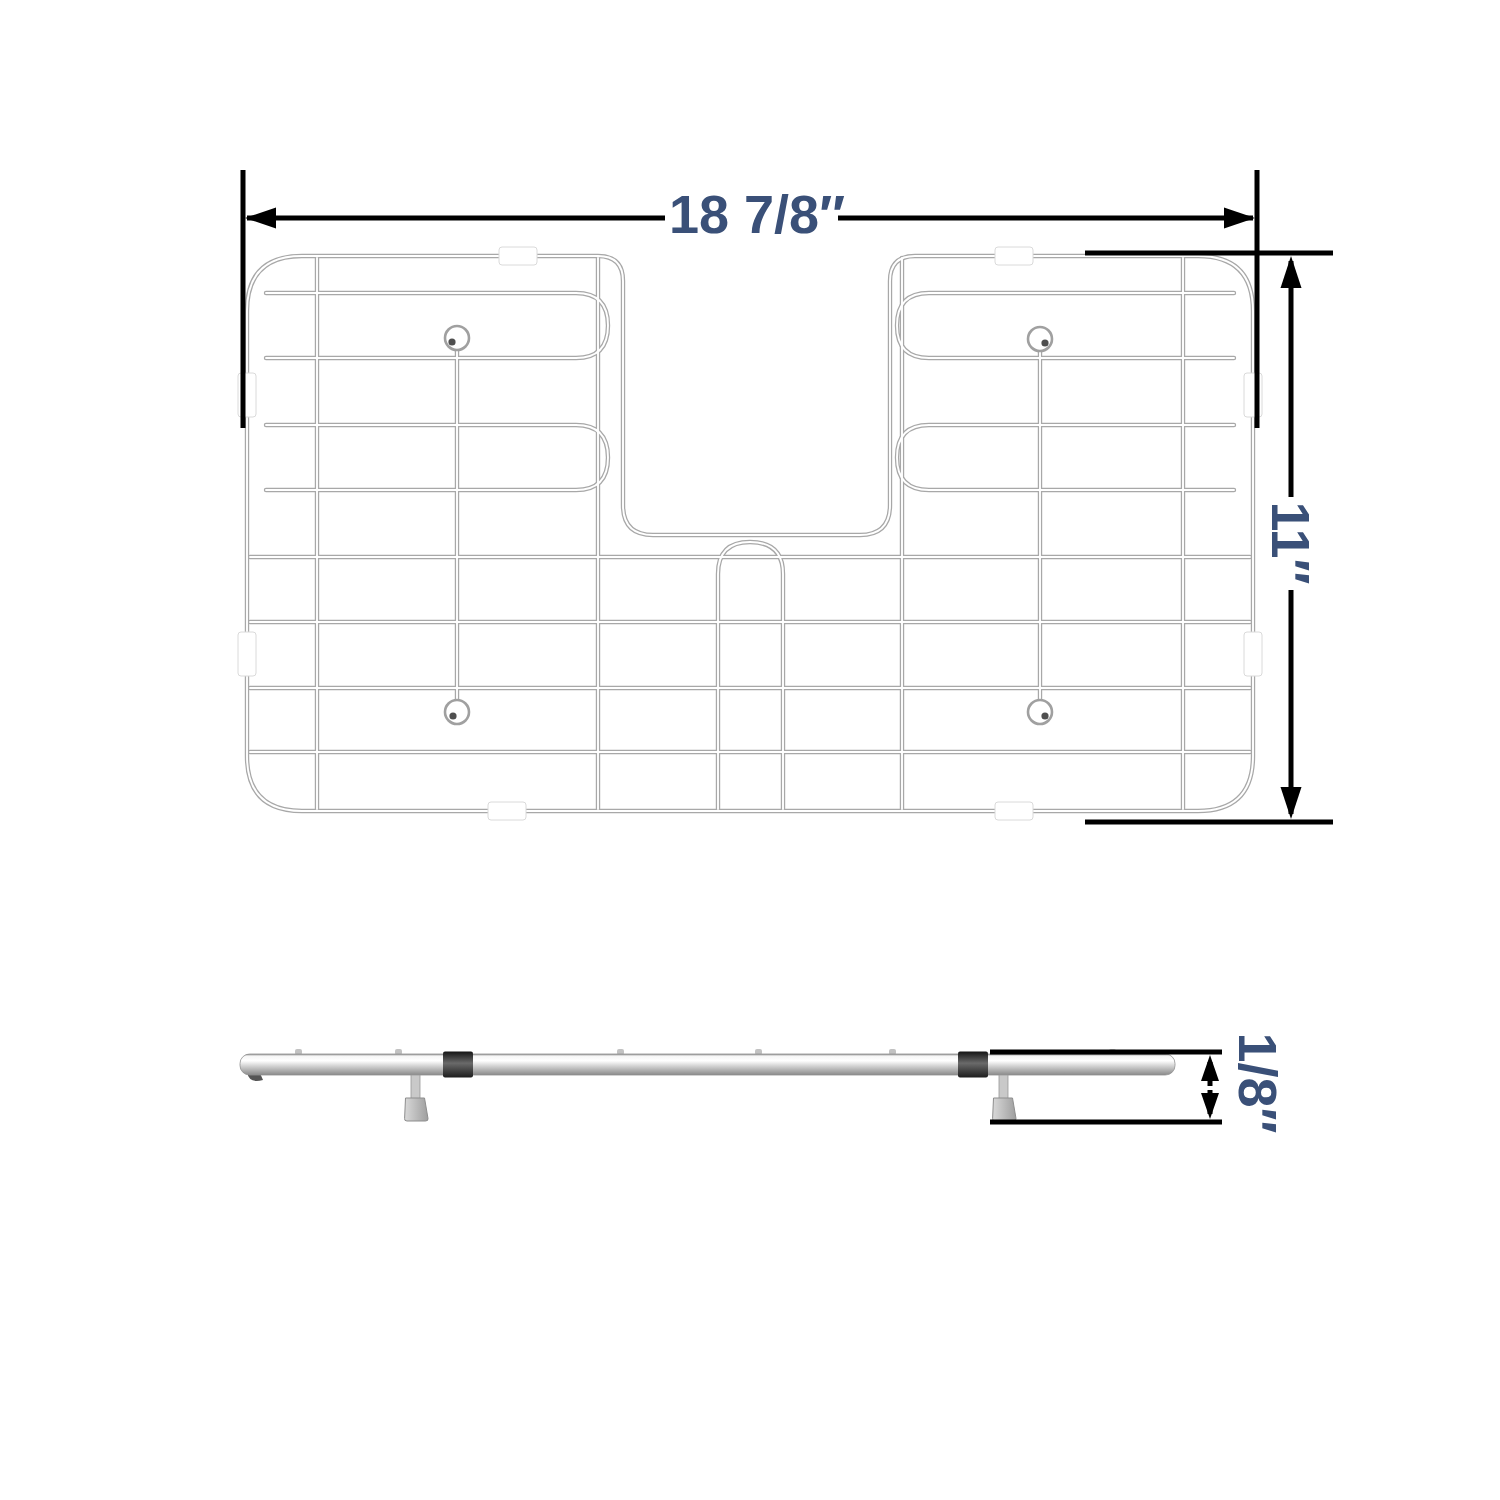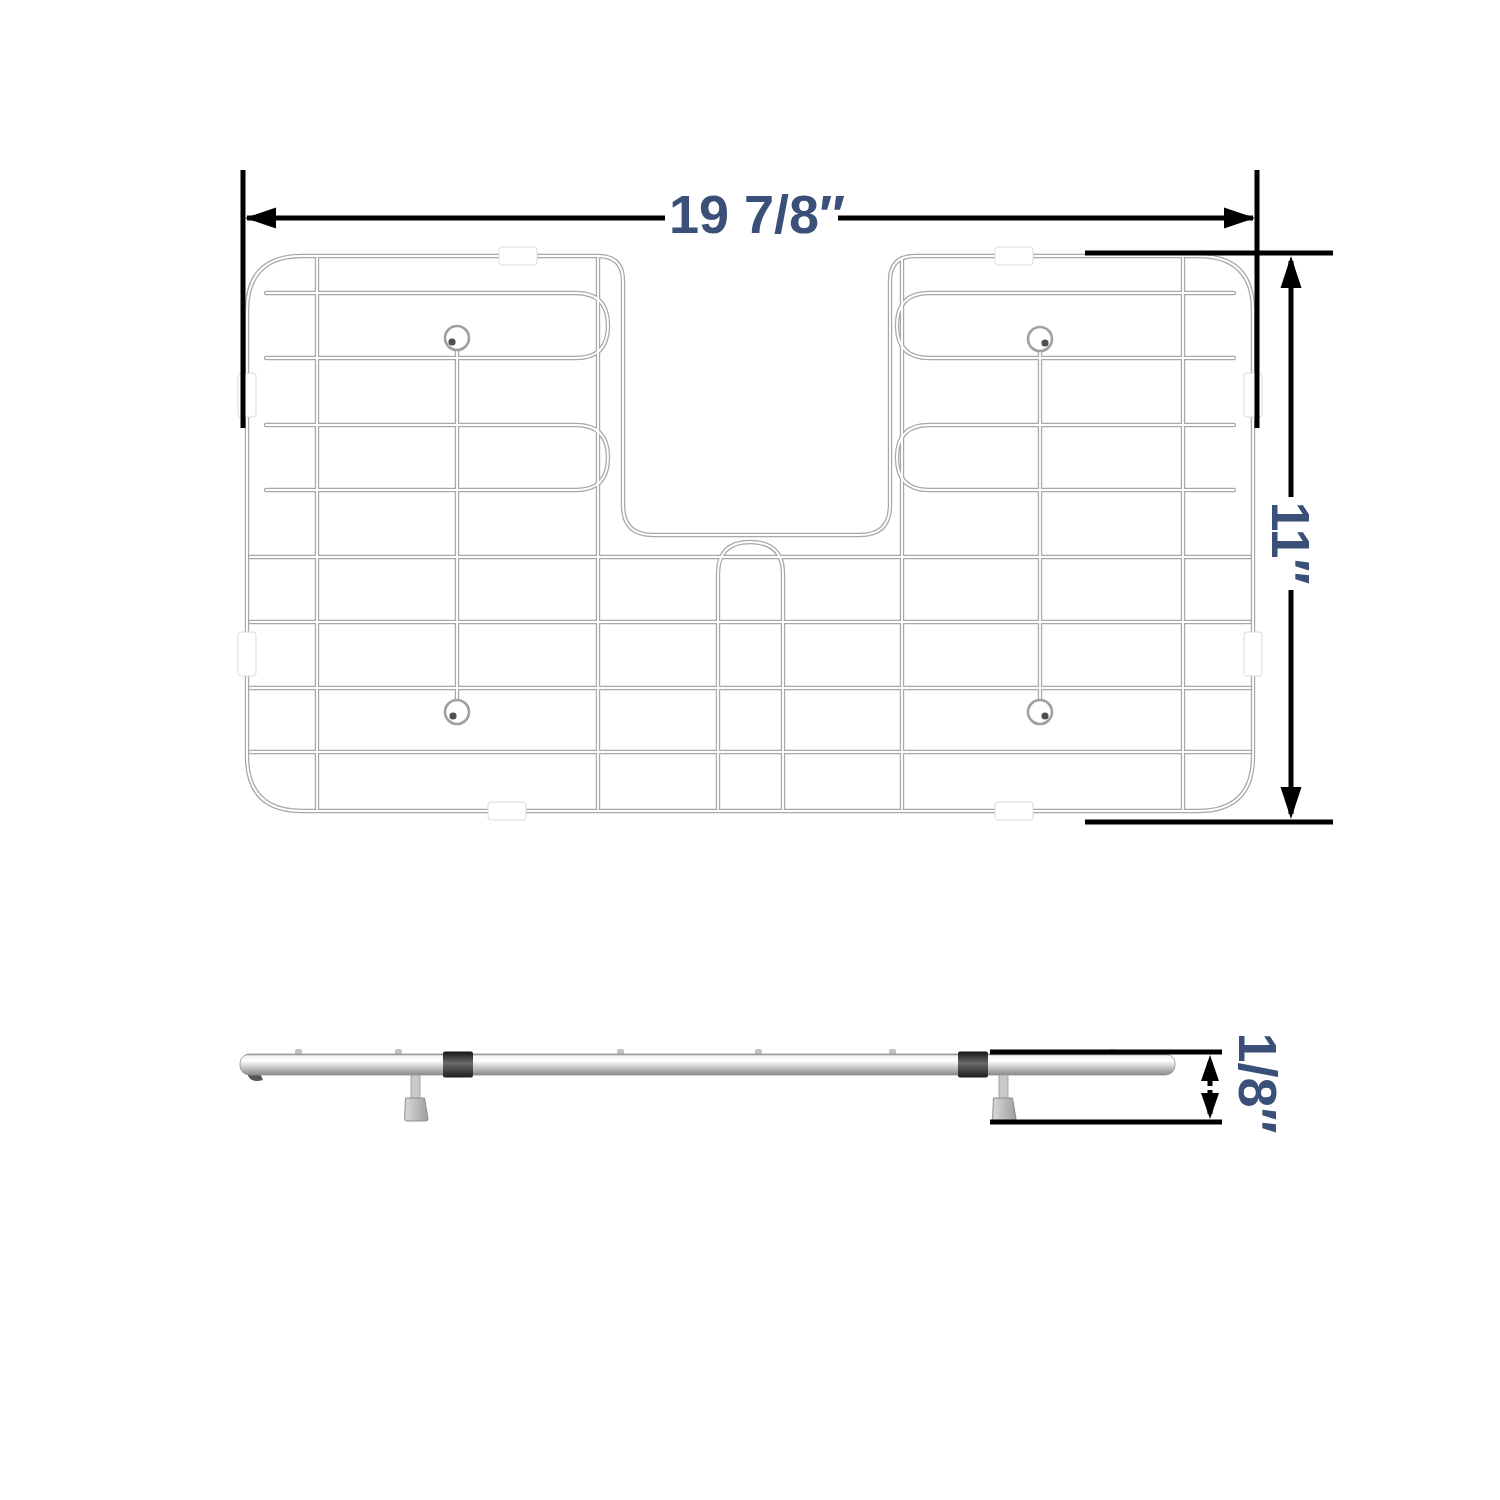--- a/index.html
+++ b/index.html
@@ -163,15 +163,15 @@
   <g>
     <line class="dim" x1="990" y1="1052" x2="1222" y2="1052"></line>
     <line class="dim" x1="990" y1="1122" x2="1222" y2="1122"></line>
     <line class="dim" x1="1210" y1="1062" x2="1210" y2="1086"></line>
     <line class="dim" x1="1210" y1="1090" x2="1210" y2="1114"></line>
     <polygon class="dim-arrow" points="1210,1055 1201,1081 1219,1081"></polygon>
     <polygon class="dim-arrow" points="1210,1119 1201,1093 1219,1093"></polygon>
   </g>
 </svg>
 
-<div id="label-width" class="dim-label">19 7/8″</div>
+<div id="label-width" class="dim-label">18 7/8″</div>
 <div id="label-height" class="dim-label vertical">11″</div>
 <div id="label-thickness" class="dim-label vertical">1/8″</div>
 
 </body></html>

